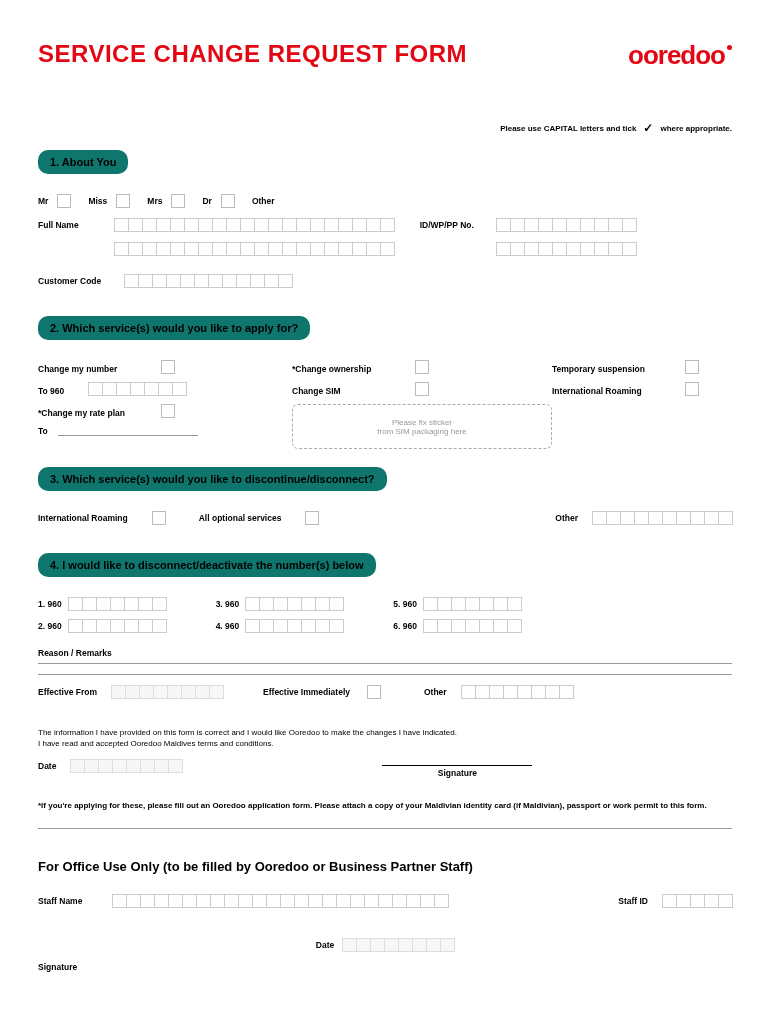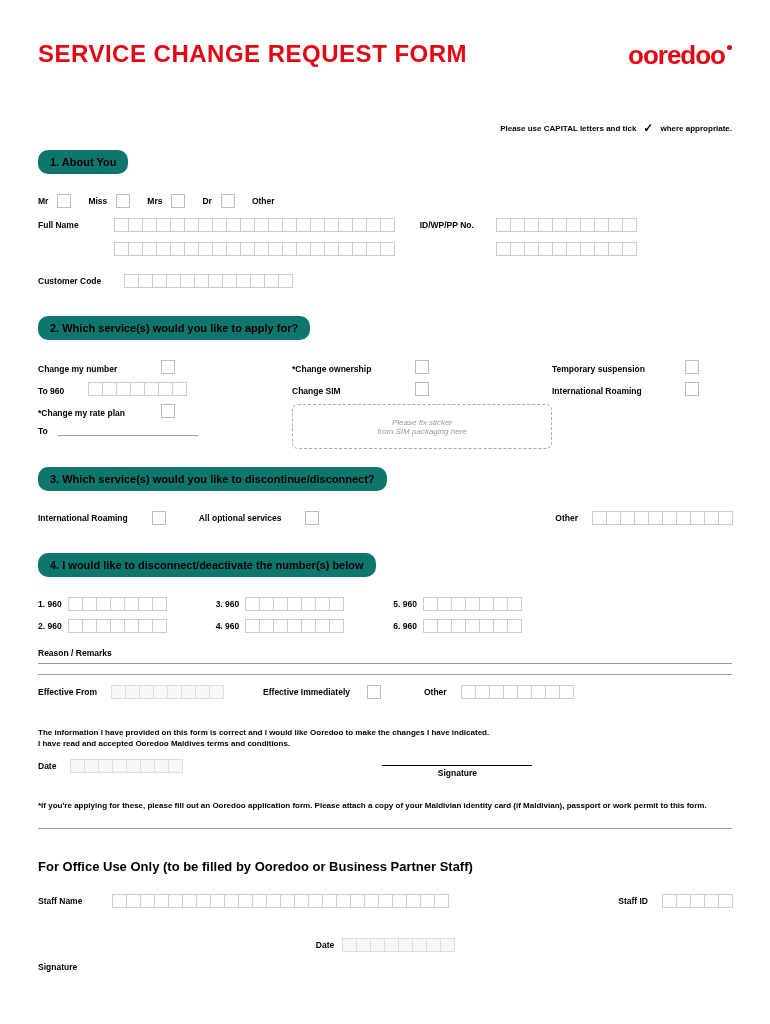--- a/index.html
+++ b/index.html
@@ -13,41 +13,41 @@
 .instruction { text-align: right; font-size: 8px; font-weight: bold; margin-bottom: 15px; display:flex; justify-content:flex-end; align-items:center; gap:4px;}
 .tick { display: inline-block; font-size: 12px; font-weight: bold; margin: 0 3px; }
 .section-header { background: #0f766e; border-radius: 10px; padding: 6px 12px; font-size: 11px; font-weight: bold; display: inline-block; margin-bottom: 20px; }
 .row { display: flex; align-items: center; margin-bottom: 10px; flex-wrap: nowrap; }
 .label { font-size: 8.5px; font-weight: bold; }
 .cbox { display: inline-block; width: 14px; height: 14px; border: 1px solid #bbb; background: #fff; margin: 0 3px; }
 .cellrow { display: inline-flex; }
 .cell { display: inline-block; width: 15px; height: 14px; border: 1px solid #ccc; margin-right: -1px; background: #fff; }
 .cell.ghost { background: #f7f7f7; border-color: #ddd; }
 .section { margin-bottom: 18px; }
-.sticker-box { border: 1px dashed #aaa; border-radius: 6px; width: 260px; height: 45px; display: flex; flex-direction: column; align-items: center; justify-content: center; color: #999; font-size: 8px; font-style: italic; }
+.sticker-box { border: 1px dashed #aaa; border-radius: 6px; width: 260px; height: 45px; display: flex; flex-direction: column; align-items: center; justify-content: center; color: #999; font-size: 8px; }
 .line { border: none; border-top: 1px solid #999; width: 100%; margin: 5px 0 10px 0; }
 .sig-line { border-top: 1px solid #000; width: 150px; margin-bottom: 2px; }
 .footnote { font-size: 8px; font-weight: bold; margin: 18px 0; }
 .office-title { font-size: 13px; font-weight: bold; margin: 30px 0 20px 0; }
 .gap6 { gap: 6px; }
 .ml { margin-left: 18px; }
 .mr { margin-right: 8px; }
 .title-row .t-item { display: flex; align-items: center; margin-right: 14px; }
 .t-item .label { margin-right: 6px; }
 .other-line { flex: 1; border-bottom: 1px solid #999; height: 10px; margin-left: 6px; max-width: 220px; }
 .two-col { display: flex; justify-content: flex-start; align-items: flex-start; }
 .col-left { flex: 0 0 55%; }
 .col-right { flex: 0 0 42%; }
 .service-row { display: flex; align-items: flex-end; margin-bottom: 8px; }
 .service-row .label { width: 120px; }
 .service-col { flex: 1; }
 .numbers-grid { display:flex; gap:50px; margin-bottom:15px;}
 .num-col { display:flex; flex-direction:column; gap:8px;}
 .num-row { display:flex; align-items:center; gap:6px;}
-.declare { font-size: 8px; font-weight: bold; line-height: 1.4; margin-bottom: 10px;}
+.declare { font-size: 8px; font-weight: normal; line-height: 1.4; margin-bottom: 10px;}
 </style>
 </head>
 <body>
 
 <div class="page">
   <div class="header">
     <div class="title">SERVICE CHANGE REQUEST FORM</div>
     <div class="logo">
       <span class="logo-text">ooredoo</span>
       <span class="logo-dot"></span>

